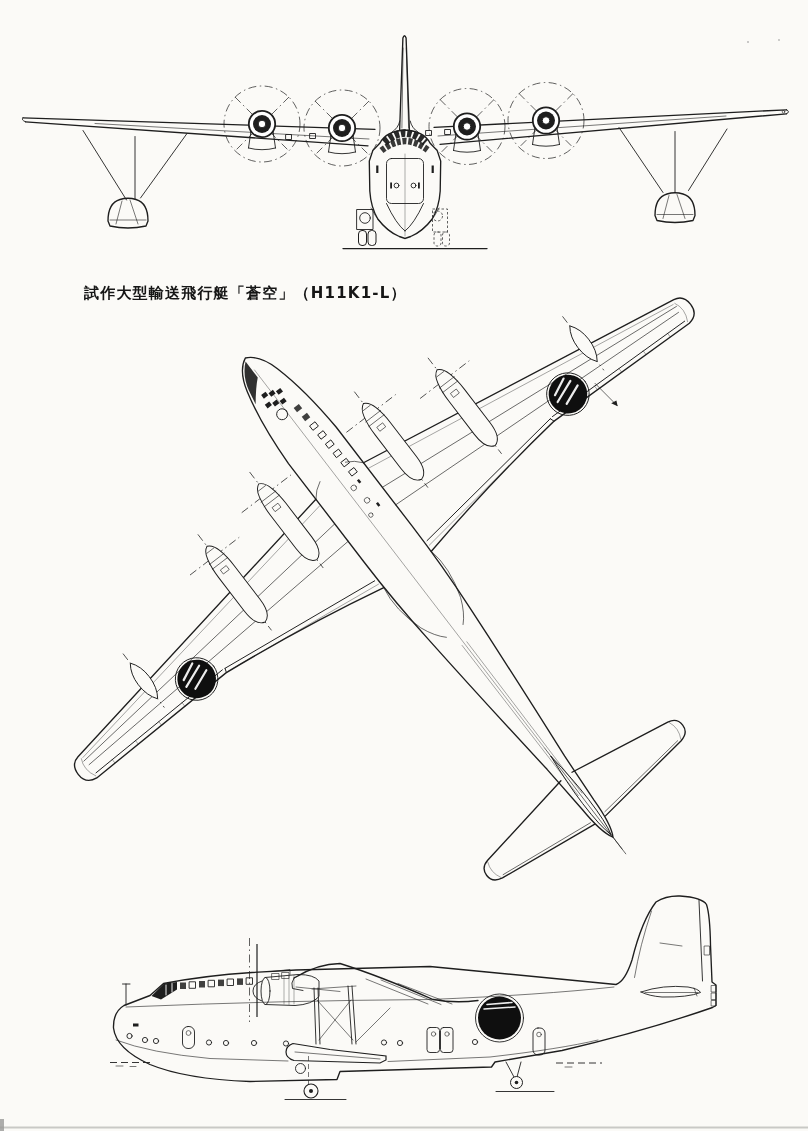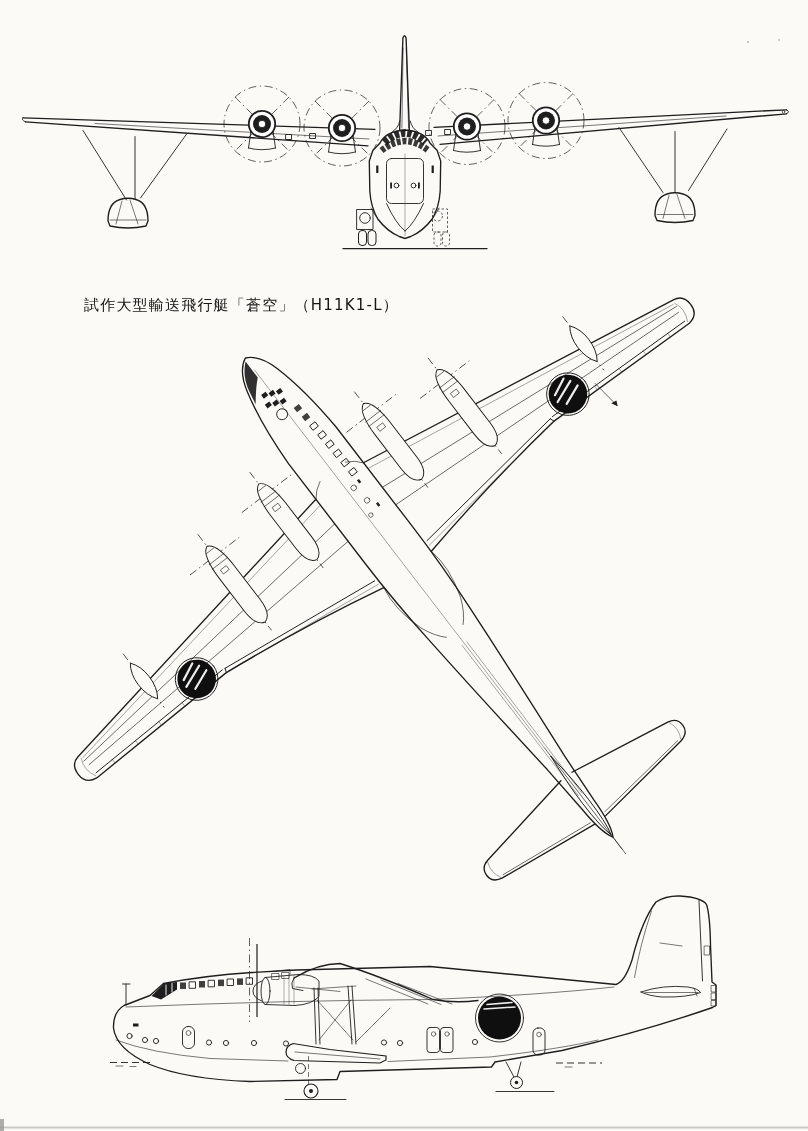--- a/index.html
+++ b/index.html
@@ -9,25 +9,25 @@
   html,body{margin:0;padding:0;background:#e8e8e8;}
   .page{
     position:relative;
     width:808px;height:1131px;
     background:var(--paper);
     overflow:hidden;
     font-family:"DejaVu Sans","Liberation Sans",sans-serif;
   }
   .caption{
     position:absolute;
-    left:84px;top:296px;
+    left:84px;top:284px;
     font-size:15px;
     letter-spacing:1.2px;
     color:#161616;
-    font-weight:400;
+    font-weight:700;
     white-space:nowrap;
   }
   svg{position:absolute;left:0;top:0;}
   
   .o{stroke:var(--ink);fill:none;stroke-width:1.35;stroke-linejoin:round;stroke-linecap:round;}
   .m{stroke:var(--ink);fill:none;stroke-width:0.9;stroke-linejoin:round;stroke-linecap:round;}
   .t{stroke:var(--ink);fill:none;stroke-width:0.6;stroke-linejoin:round;stroke-linecap:round;}
   .h{stroke:var(--ink);fill:none;stroke-width:0.45;stroke-linejoin:round;stroke-linecap:round;opacity:.8;}
   .f{fill:var(--ink);stroke:none;}
   .pd{stroke:var(--ink);fill:none;stroke-width:0.7;stroke-dasharray:8 3.5 1.5 3.5;}

